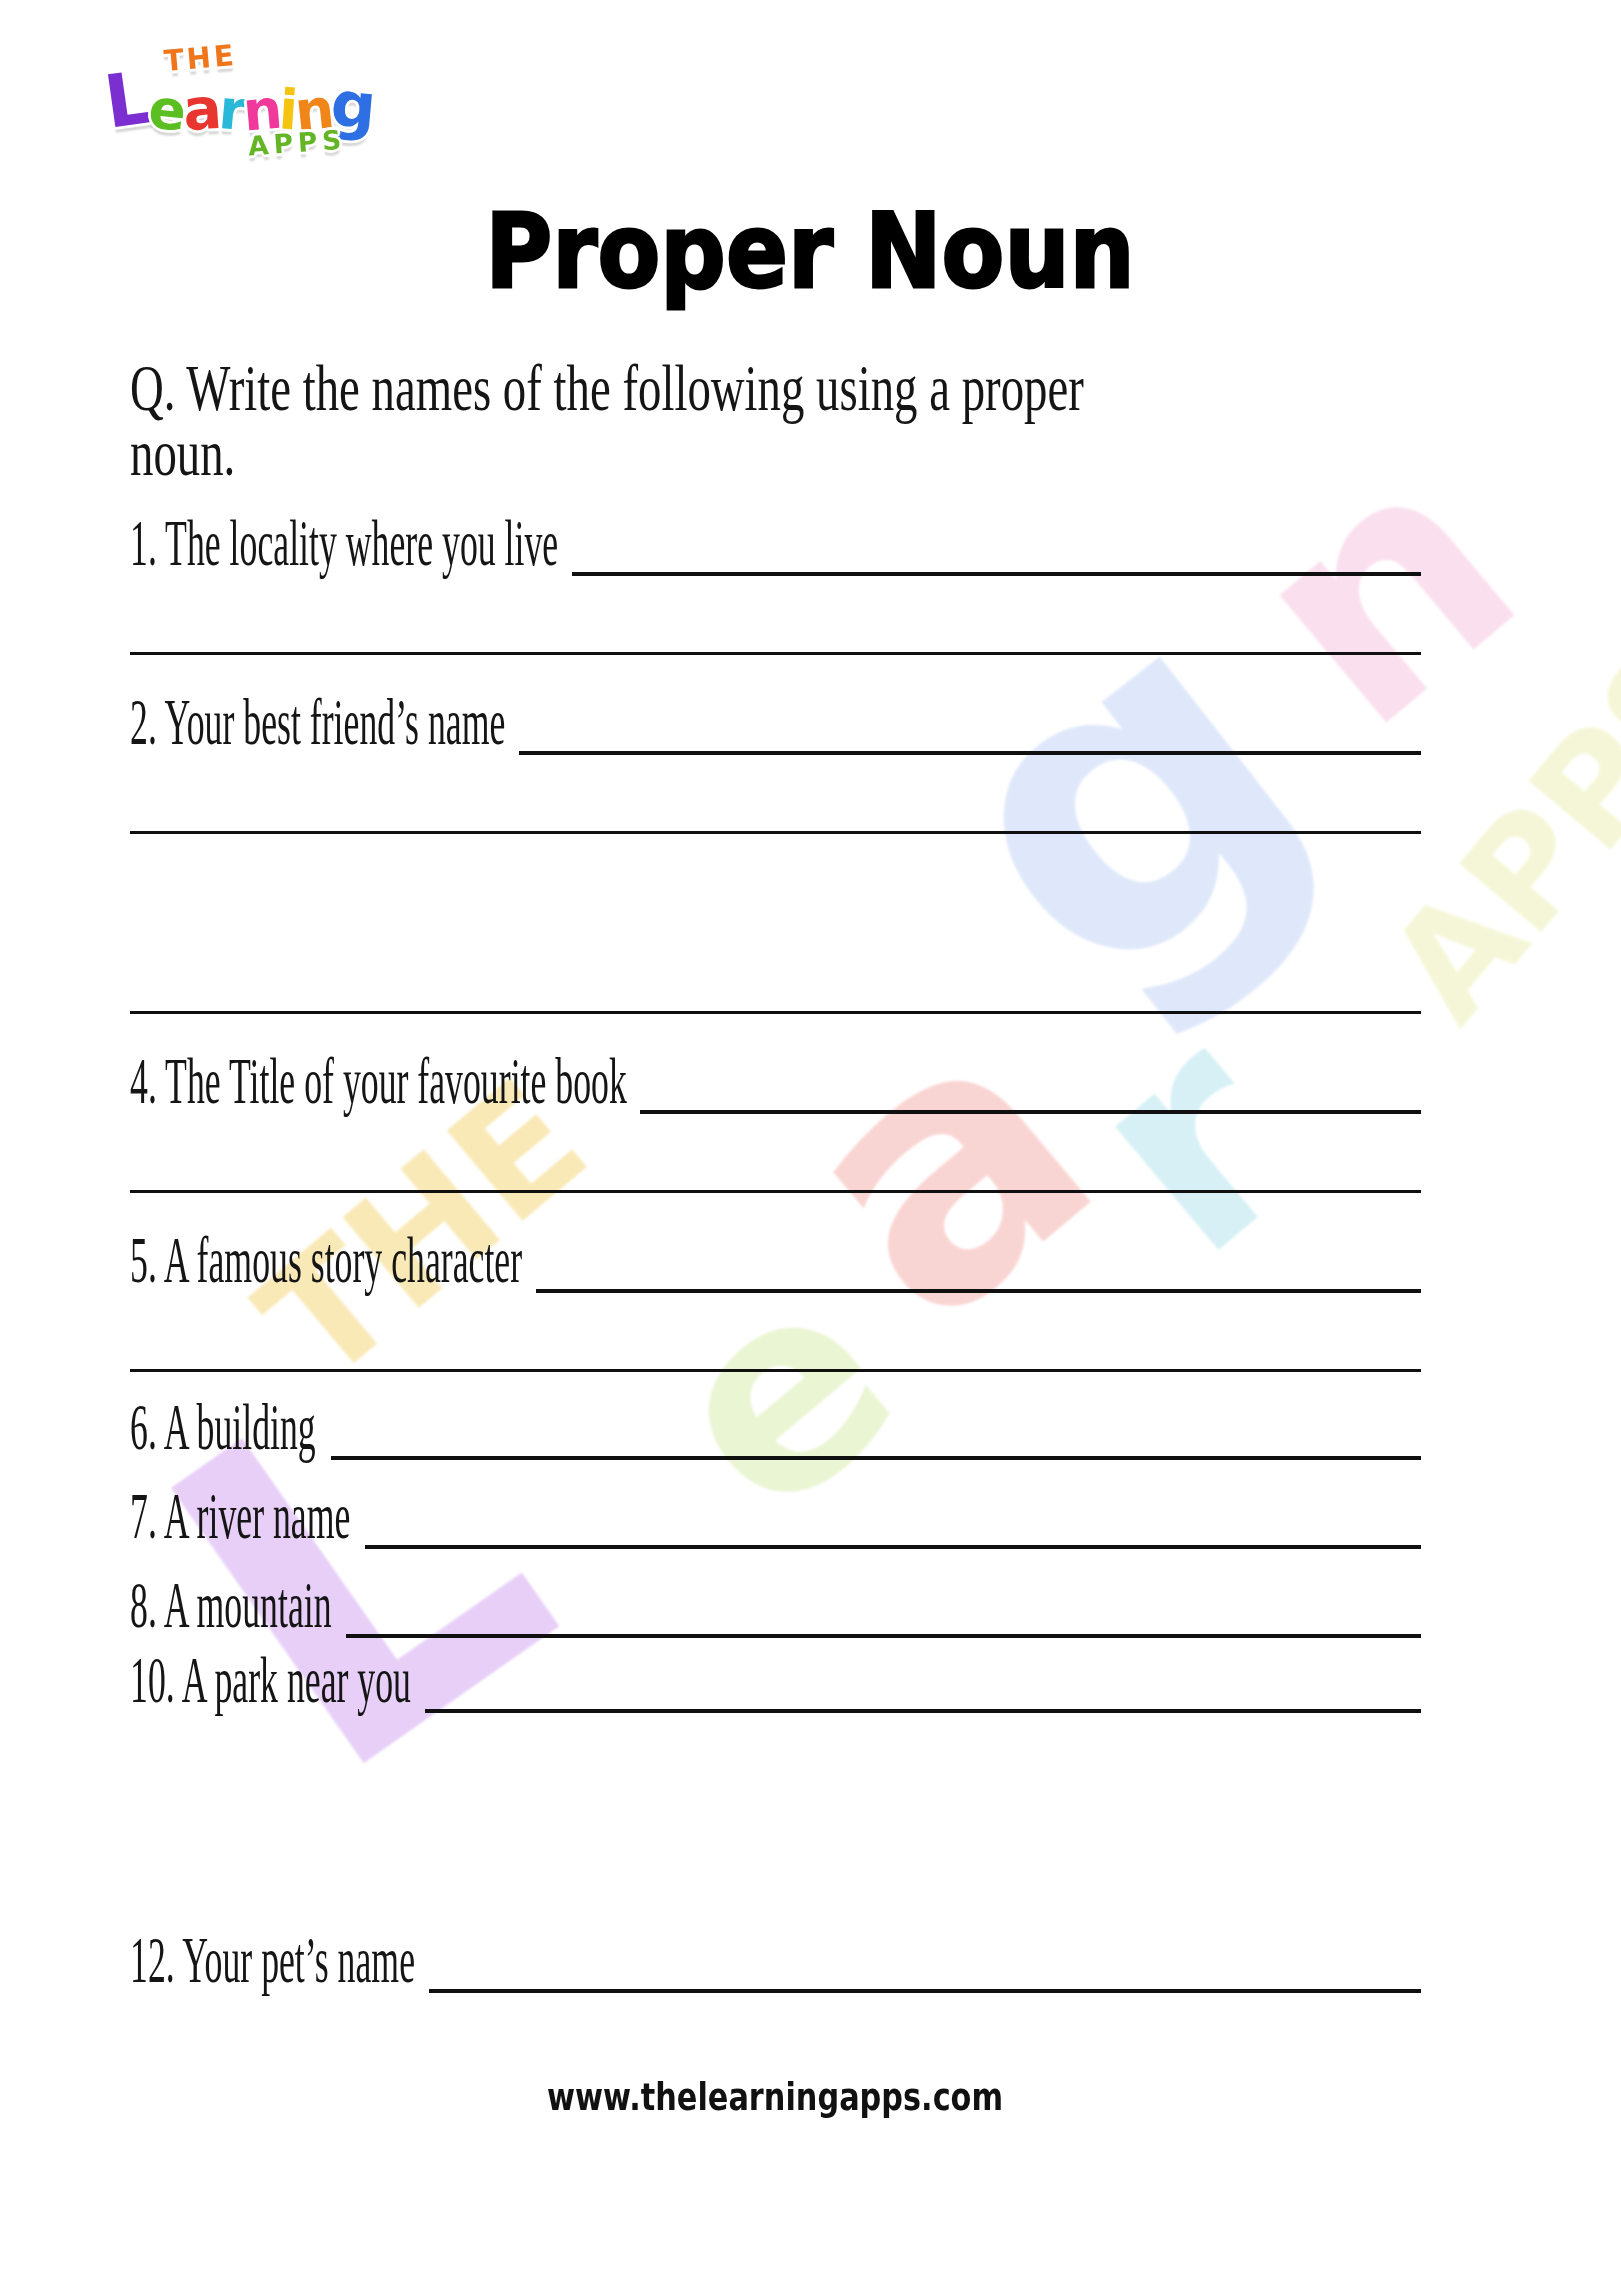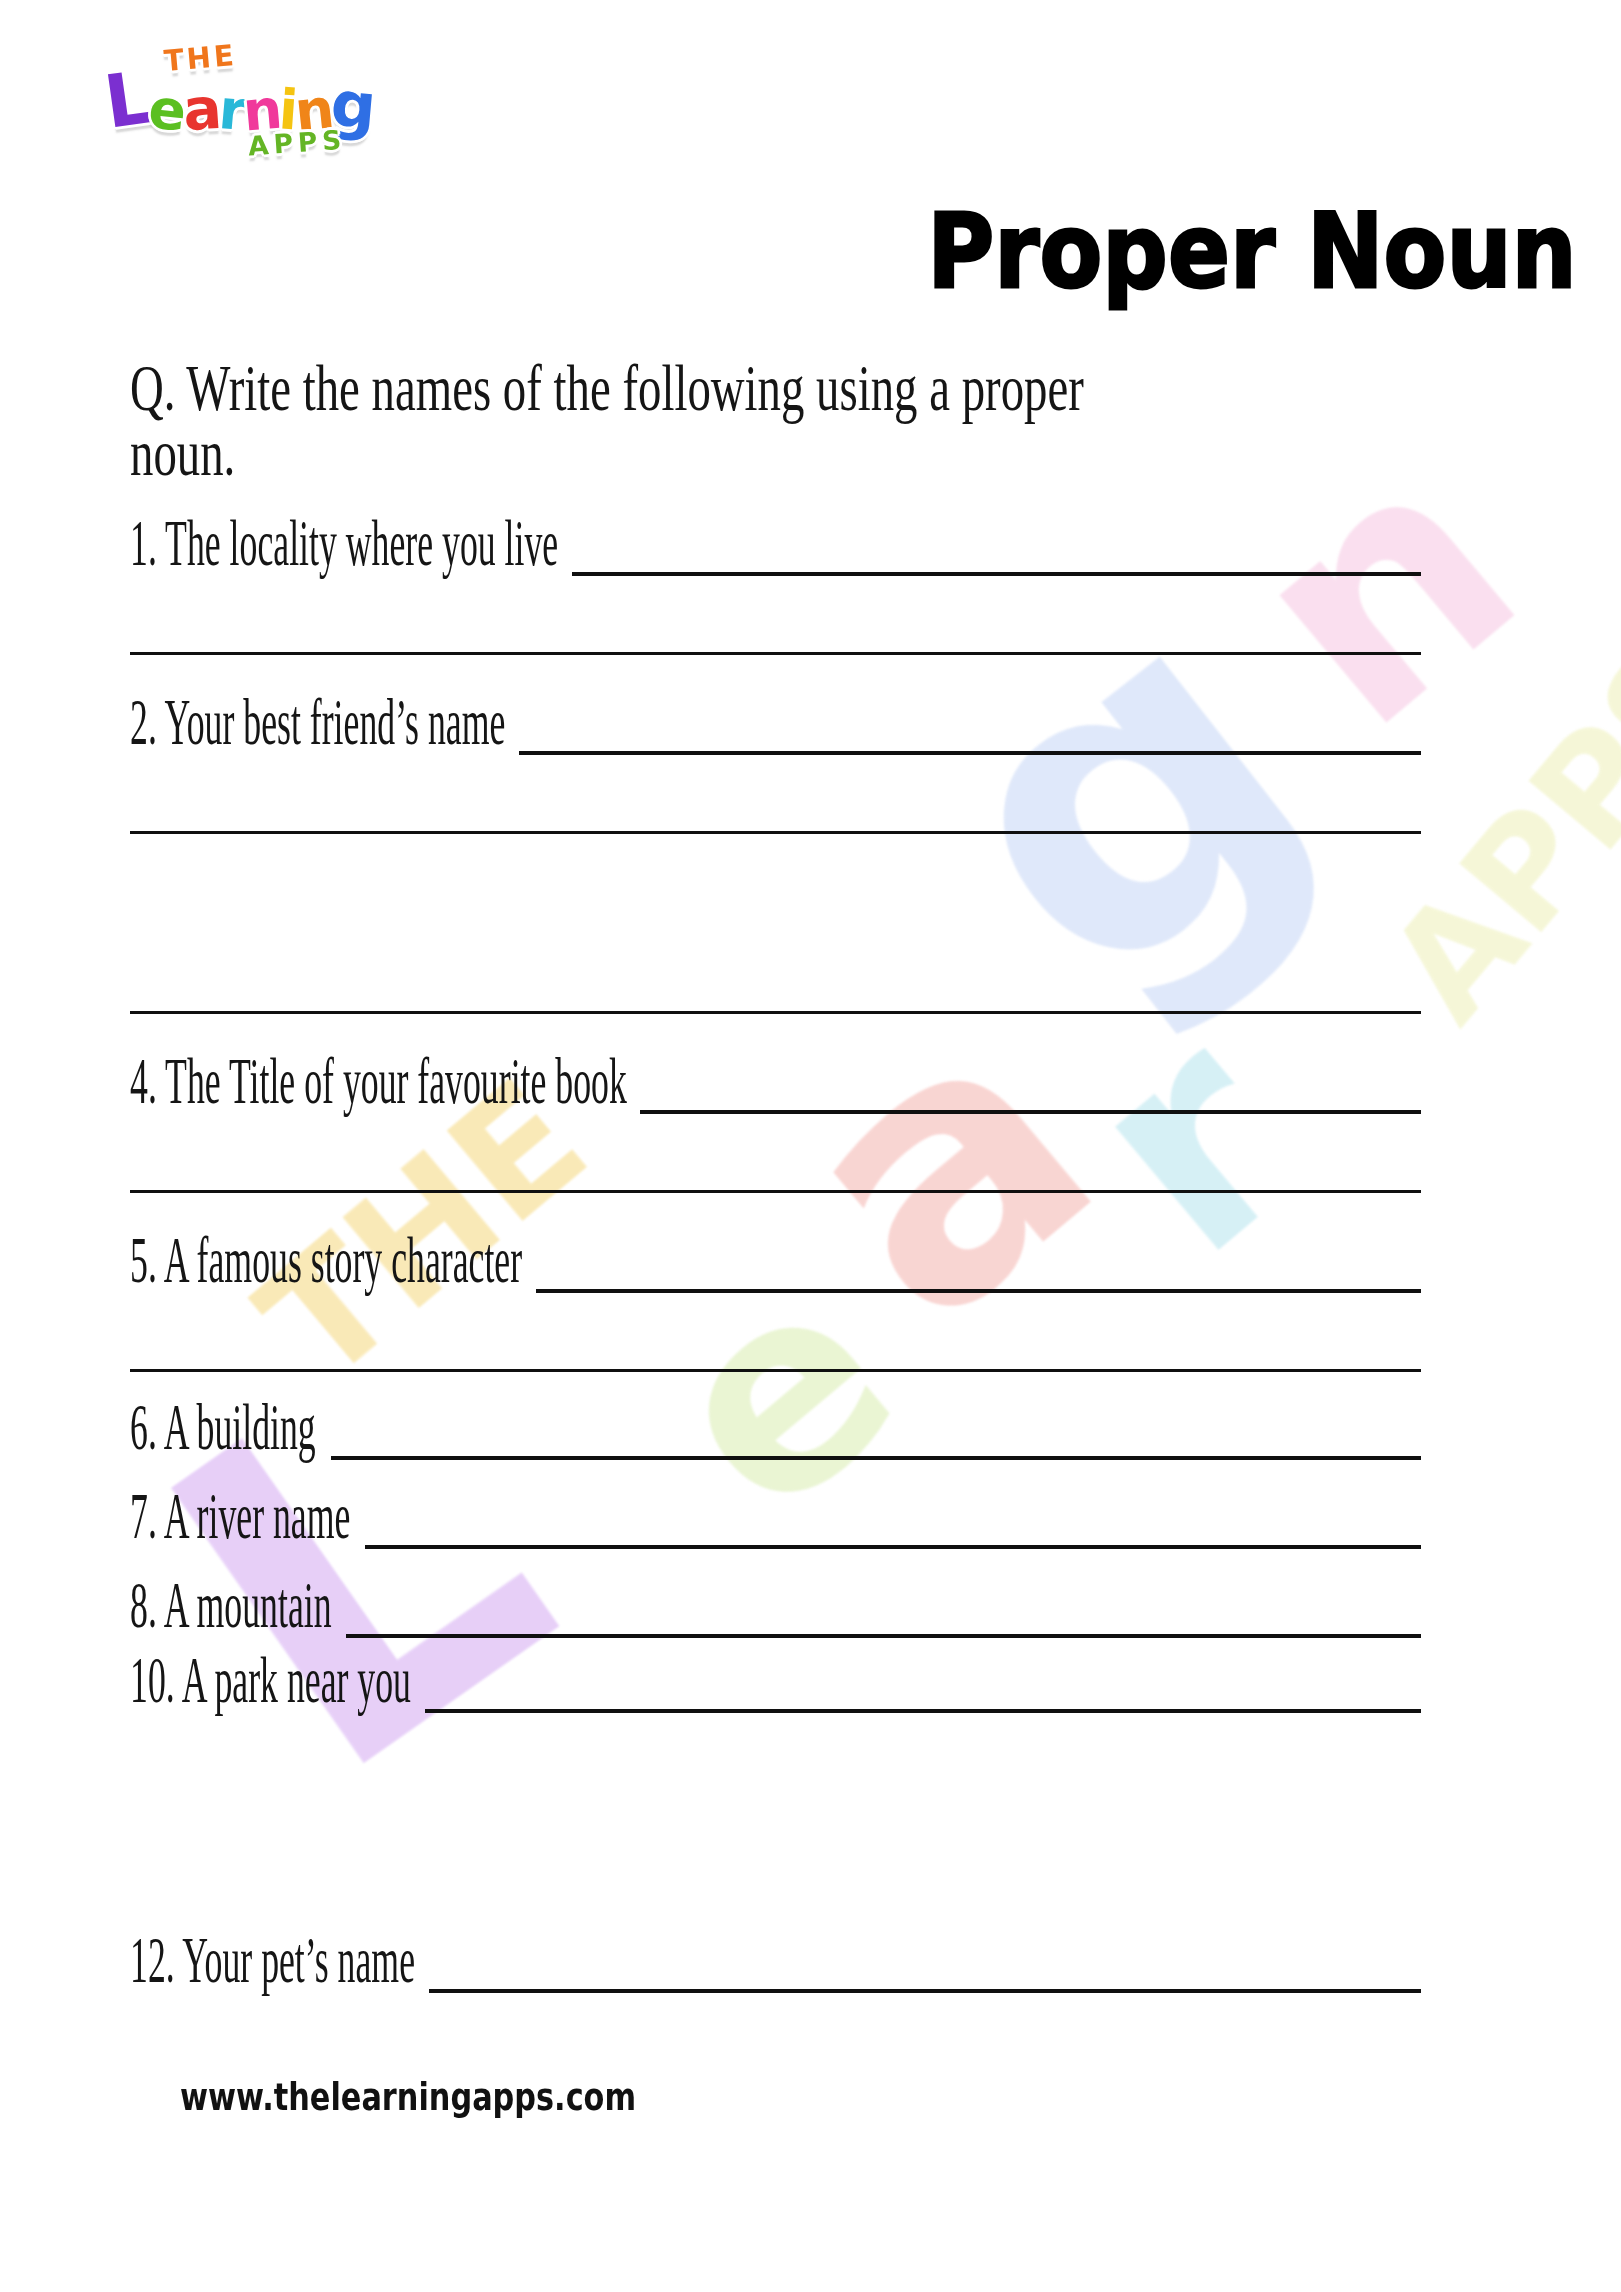--- a/index.html
+++ b/index.html
@@ -17,34 +17,34 @@
   .logo-the{position:absolute;left:61px;top:5.9px;font-family:"DejaVu Sans",sans-serif;
             font-weight:bold;font-size:29px;color:#f0761c;letter-spacing:2.9px;
             transform:rotate(-5deg);}
   .logo-learning{position:absolute;left:2px;top:21.6px;display:flex;align-items:flex-end;}
   .logo-learning span{font-family:"DejaVu Sans",sans-serif;font-weight:bold;display:inline-block;
             margin-right:-2.9px;}
   .logo-apps{position:absolute;left:145px;top:92px;font-family:"DejaVu Sans",sans-serif;
             font-weight:bold;font-size:26.5px;color:#64b525;letter-spacing:4.9px;
             transform:rotate(-4deg);}
   
-  .title-wrap{position:absolute;left:0;right:0;top:190px;display:flex;justify-content:flex-end;}
+  .title-wrap{position:absolute;left:0;right:0;top:190px;display:flex;justify-content:center;}
   .title{font-family:"DejaVu Sans",sans-serif;font-weight:bold;font-size:104px;color:#000;
          -webkit-text-stroke:2.9px #000;transform:scaleX(0.88);transform-origin:50% 50%;
          white-space:nowrap;}
   
   .row{position:absolute;left:130px;right:200px;height:69px;}
   .stext{position:absolute;left:0;bottom:0;font-size:65px;line-height:69px;color:#151515;
          white-space:nowrap;transform-origin:0 100%;}
   .item-stext{transform:scaleX(0.55);}
   .q-stext{transform:scaleX(0.72);}
   .blank{position:absolute;right:0;bottom:2px;height:0;border-bottom:4.9px solid #101010;}
   .cont{position:absolute;left:130px;right:200px;height:0;border-top:3.9px solid #101010;}
   
-  .footer-wrap{position:absolute;left:130px;right:200px;top:2076px;display:flex;justify-content:flex-start;}
+  .footer-wrap{position:absolute;left:130px;right:200px;top:2076px;display:flex;justify-content:center;}
   .footer-url{font-family:"DejaVu Sans",sans-serif;font-weight:bold;font-size:37px;color:#111;
               transform:scaleX(0.82);transform-origin:50% 50%;white-space:nowrap;}
 </style>
 </head>
 <body>
 
 <div id="page">
 
   <div class="watermark">
       <span class="wm-letter" style="color: rgb(245, 216, 126); left: 245px; top: 1137px; font-size: 162px; transform: rotate(-40deg);">THE</span>

